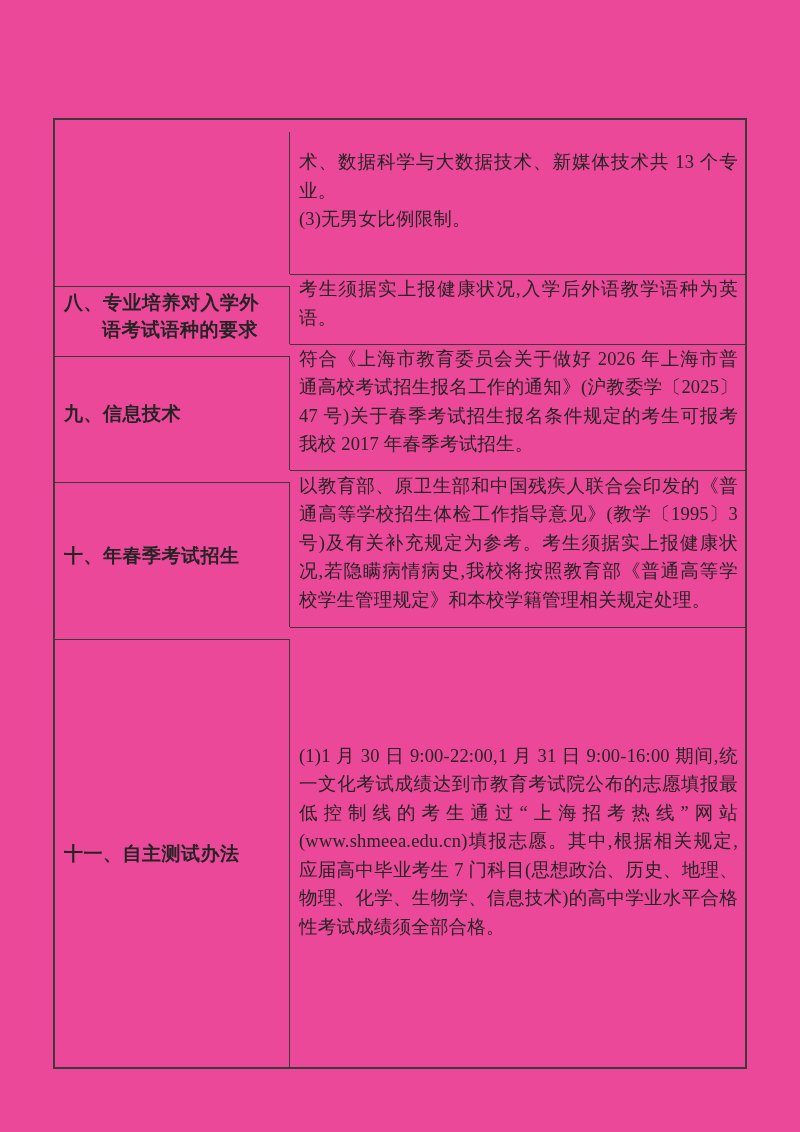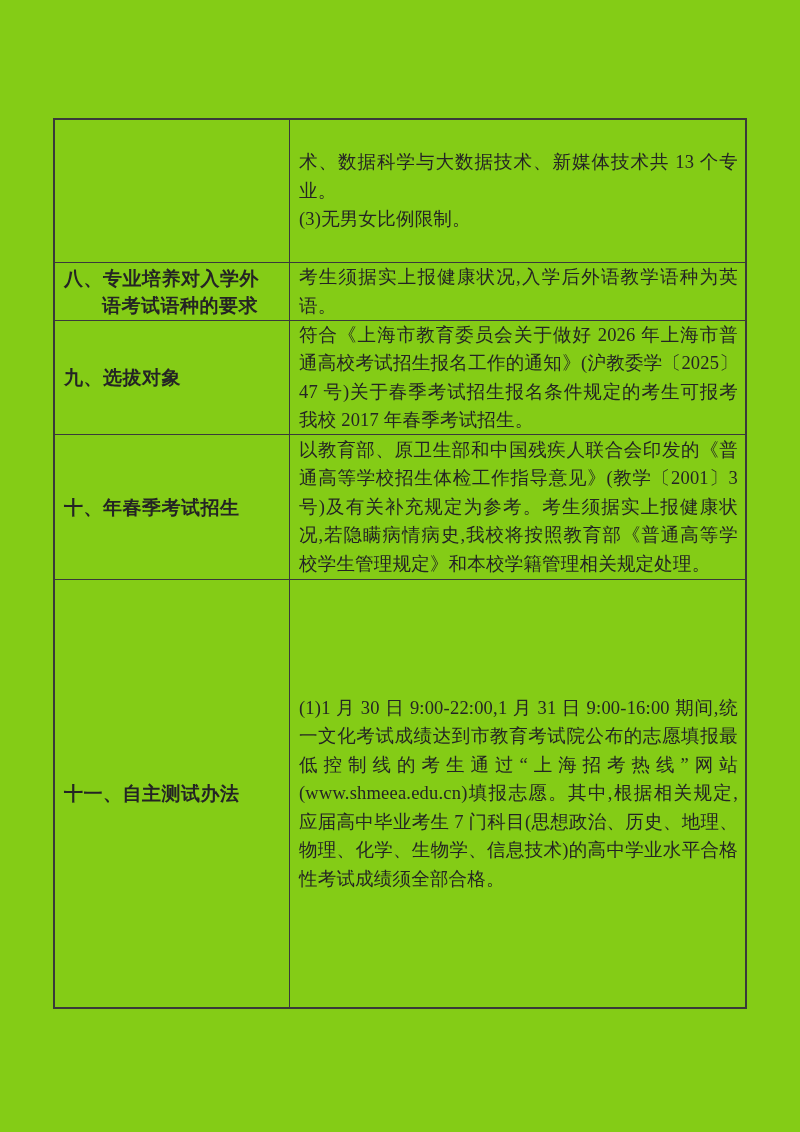--- a/index.html
+++ b/index.html
@@ -5,21 +5,21 @@
   * { margin: 0; padding: 0; box-sizing: border-box; }
   html, body { background: #ffffff; }
   body {
     width: 800px; height: 1132px;
     position: relative;
     font-family: "Liberation Serif", "DejaVu Serif", serif;
     color: #242424;
   }
   .page {
     position: absolute; inset: 0;
-    background: #84cc16;
+    background: #ec4899;
   }
   .doc-table {
     position: absolute;
     left: 53px; top: 118px;
     width: 694px;
     border: 2px solid #3a3a3a;
     border-collapse: collapse;
     display: grid;
     grid-template-columns: 235px 1fr;
   }
@@ -27,20 +27,21 @@
   .cell {
     border-top: 1.5px solid #3a3a3a;
     overflow: hidden;
   }
   .row:first-child .cell { border-top: none; }
   .hcell {
     border-right: 1.5px solid #3a3a3a;
     display: flex;
     align-items: center;
     padding: 4px 26px 4px 9px;
+    margin-top: 12px;
   }
   .htext {
     font-size: 19px;
     font-weight: bold;
     line-height: 27px;
     padding-left: 2em;
     text-indent: -2em;
     letter-spacing: 0.5px;
   }
   .ccell {
@@ -81,33 +82,33 @@
       <div class="cell hcell">
         <div class="htext">八、专业培养对入学外语考试语种的要求</div>
       </div>
       <div class="cell ccell">
         <p>考生须据实上报健康状况,入学后外语教学语种为英语。</p>
       </div>
     </div>
 
     <div class="row r3">
       <div class="cell hcell">
-        <div class="htext">九、选拔对象</div>
+        <div class="htext">九、信息技术</div>
       </div>
       <div class="cell ccell">
         <p>符合《上海市教育委员会关于做好 2026 年上海市普通高校考试招生报名工作的通知》(沪教委学〔2025〕47 号)关于春季考试招生报名条件规定的考生可报考我校 2017 年春季考试招生。</p>
       </div>
     </div>
 
     <div class="row r4">
       <div class="cell hcell">
         <div class="htext">十、年春季考试招生</div>
       </div>
       <div class="cell ccell">
-        <p>以教育部、原卫生部和中国残疾人联合会印发的《普通高等学校招生体检工作指导意见》(教学〔2001〕3 号)及有关补充规定为参考。考生须据实上报健康状况,若隐瞒病情病史,我校将按照教育部《普通高等学校学生管理规定》和本校学籍管理相关规定处理。</p>
+        <p>以教育部、原卫生部和中国残疾人联合会印发的《普通高等学校招生体检工作指导意见》(教学〔1995〕3 号)及有关补充规定为参考。考生须据实上报健康状况,若隐瞒病情病史,我校将按照教育部《普通高等学校学生管理规定》和本校学籍管理相关规定处理。</p>
       </div>
     </div>
 
     <div class="row r5">
       <div class="cell hcell">
         <div class="htext">十一、自主测试办法</div>
       </div>
       <div class="cell ccell">
         <p>(1)1 月 30 日 9:00-22:00,1 月 31 日 9:00-16:00 期间,统一文化考试成绩达到市教育考试院公布的志愿填报最低控制线的考生通过“上海招考热线”网站(www.shmeea.edu.cn)填报志愿。其中,根据相关规定,应届高中毕业考生 7 门科目(思想政治、历史、地理、物理、化学、生物学、信息技术)的高中学业水平合格性考试成绩须全部合格。</p>
       </div>

